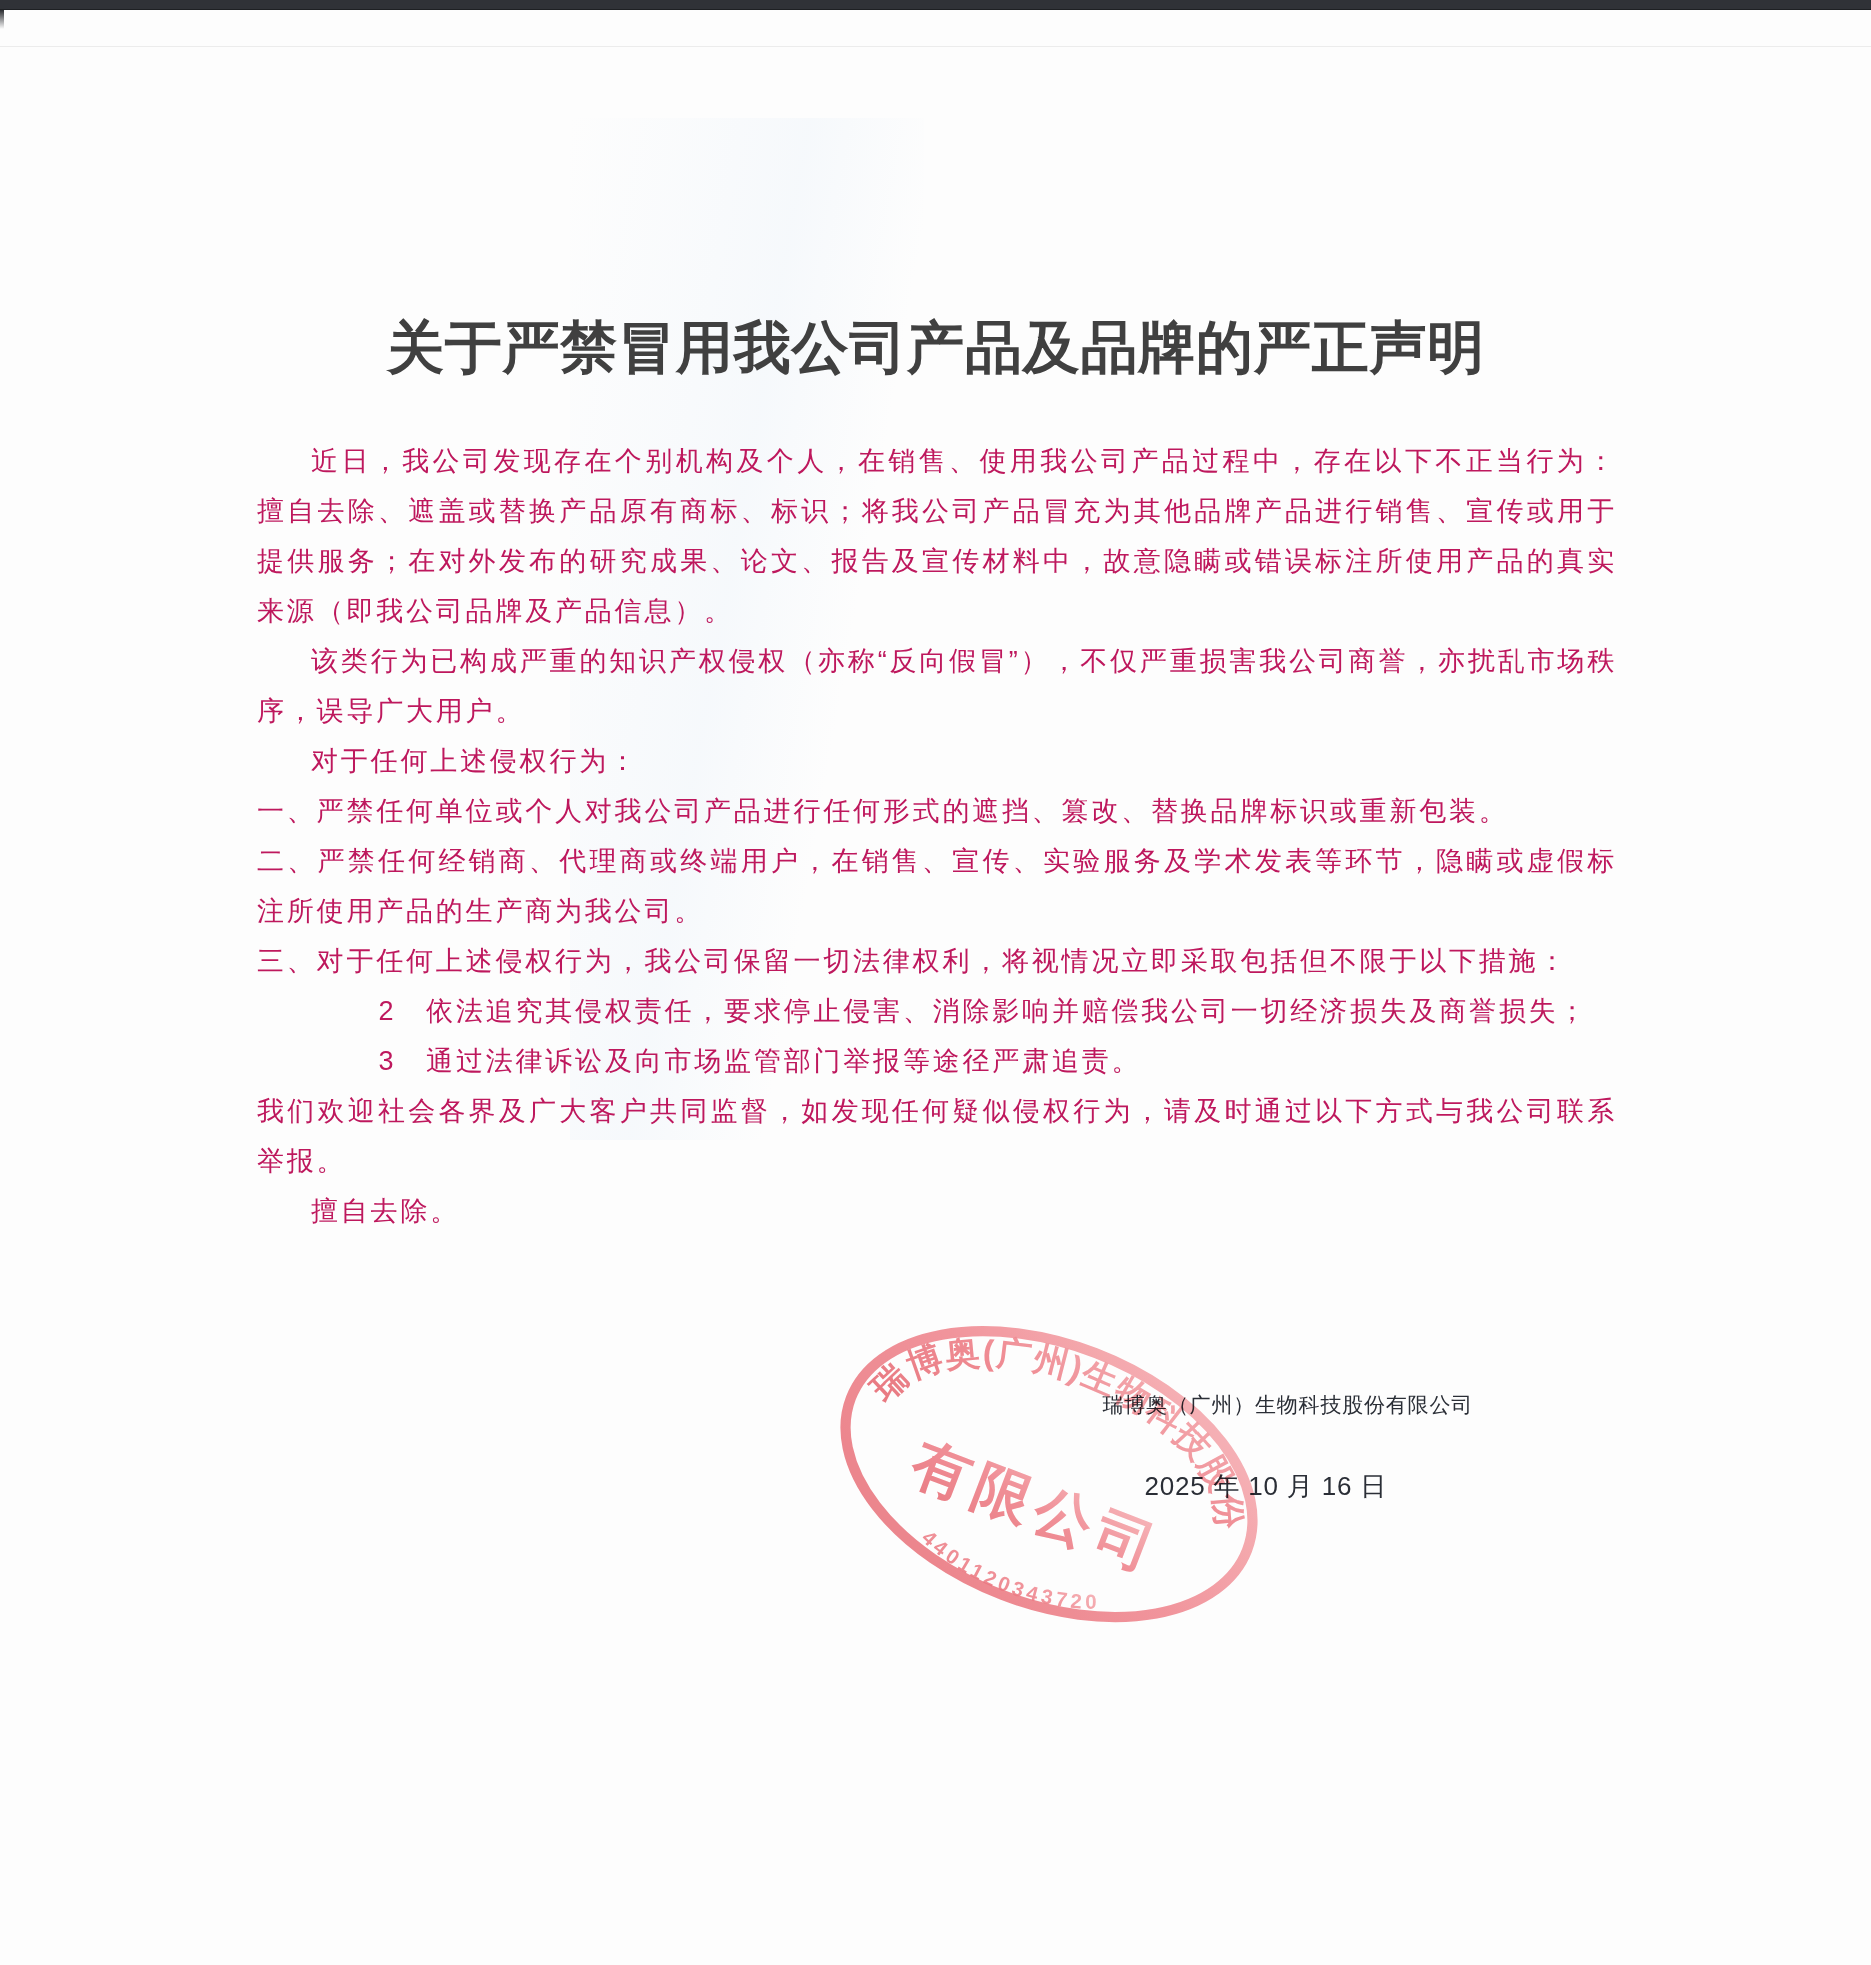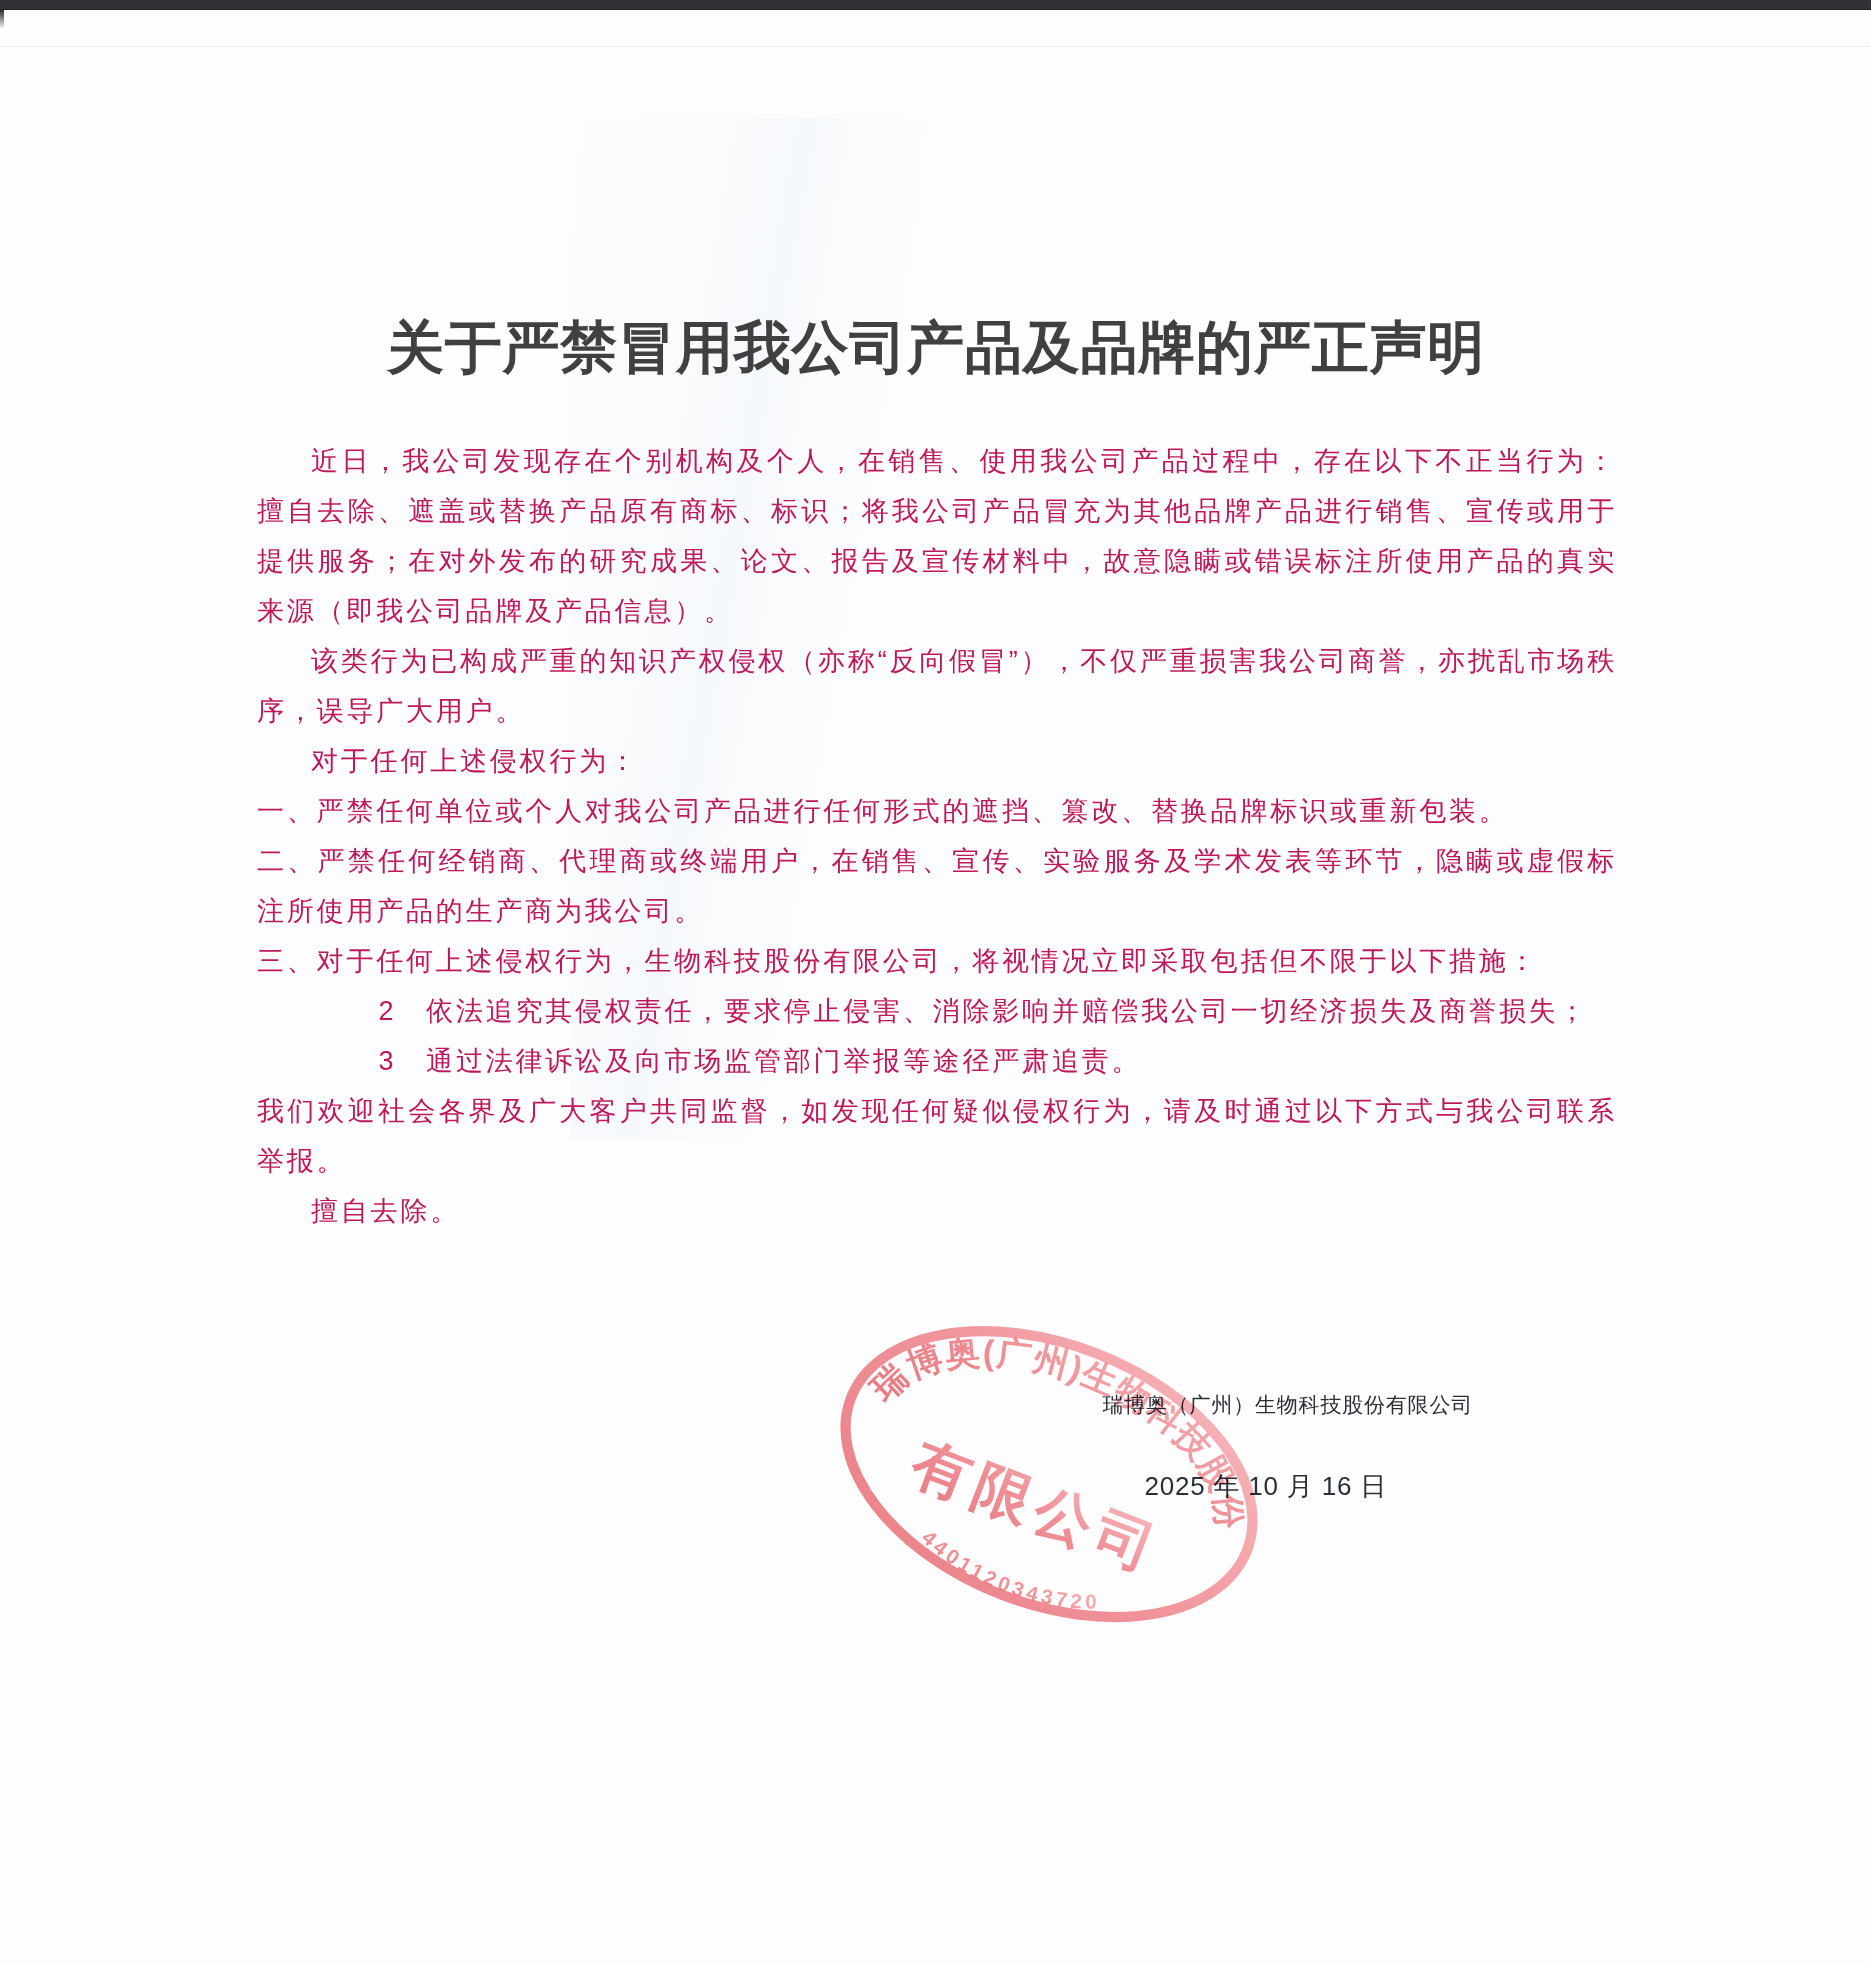--- a/index.html
+++ b/index.html
@@ -101,21 +101,21 @@
   <div class="scan-smudge"></div>
 
   <h1 class="doc-title">关于严禁冒用我公司产品及品牌的严正声明</h1>
 
   <div class="doc-body" id="doc-body">
       <p class="ind2">近日，我公司发现存在个别机构及个人，在销售、使用我公司产品过程中，存在以下不正当行为：擅自去除、遮盖或替换产品原有商标、标识；将我公司产品冒充为其他品牌产品进行销售、宣传或用于提供服务；在对外发布的研究成果、论文、报告及宣传材料中，故意隐瞒或错误标注所使用产品的真实来源（即我公司品牌及产品信息）。</p>
       <p class="ind2">该类行为已构成严重的知识产权侵权（亦称“反向假冒”），不仅严重损害我公司商誉，亦扰乱市场秩序，误导广大用户。</p>
       <p class="ind2">对于任何上述侵权行为：</p>
       <p>一、严禁任何单位或个人对我公司产品进行任何形式的遮挡、篡改、替换品牌标识或重新包装。</p>
       <p>二、严禁任何经销商、代理商或终端用户，在销售、宣传、实验服务及学术发表等环节，隐瞒或虚假标注所使用产品的生产商为我公司。</p>
-      <p>三、对于任何上述侵权行为，生物科技股份有限公司，将视情况立即采取包括但不限于以下措施：</p>
+      <p>三、对于任何上述侵权行为，我公司保留一切法律权利，将视情况立即采取包括但不限于以下措施：</p>
       <p class="ind4">2　依法追究其侵权责任，要求停止侵害、消除影响并赔偿我公司一切经济损失及商誉损失；</p>
       <p class="ind4">3　通过法律诉讼及向市场监管部门举报等途径严肃追责。</p>
       <p>我们欢迎社会各界及广大客户共同监督，如发现任何疑似侵权行为，请及时通过以下方式与我公司联系举报。</p>
       <p class="ind2">擅自去除。</p>
     </div>
 
   <div class="signature-company">瑞博奥（广州）生物科技股份有限公司</div>
 
   <div class="signature-date">2025 年 10 月 16 日</div>
 

